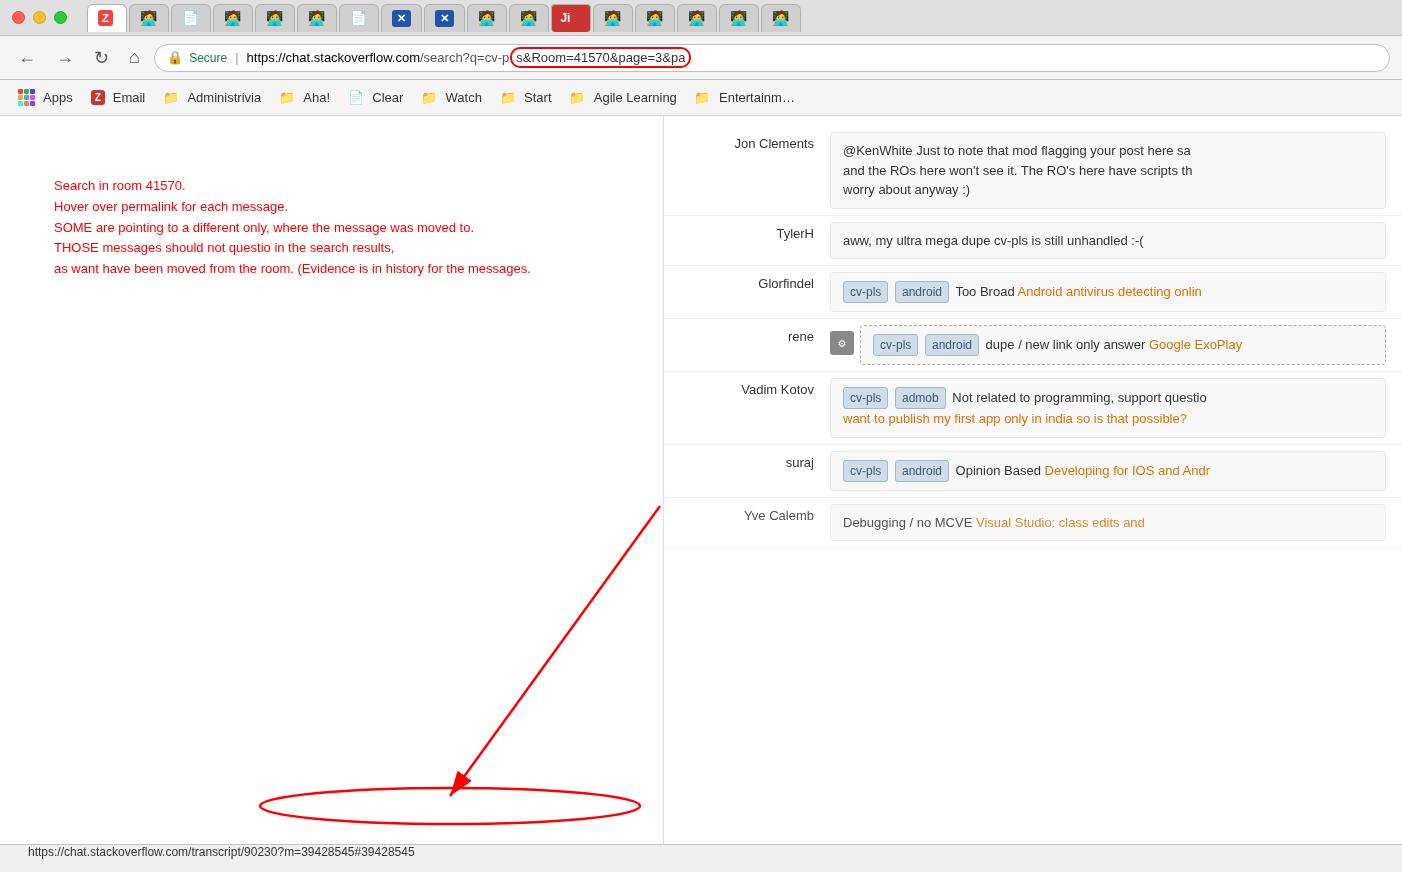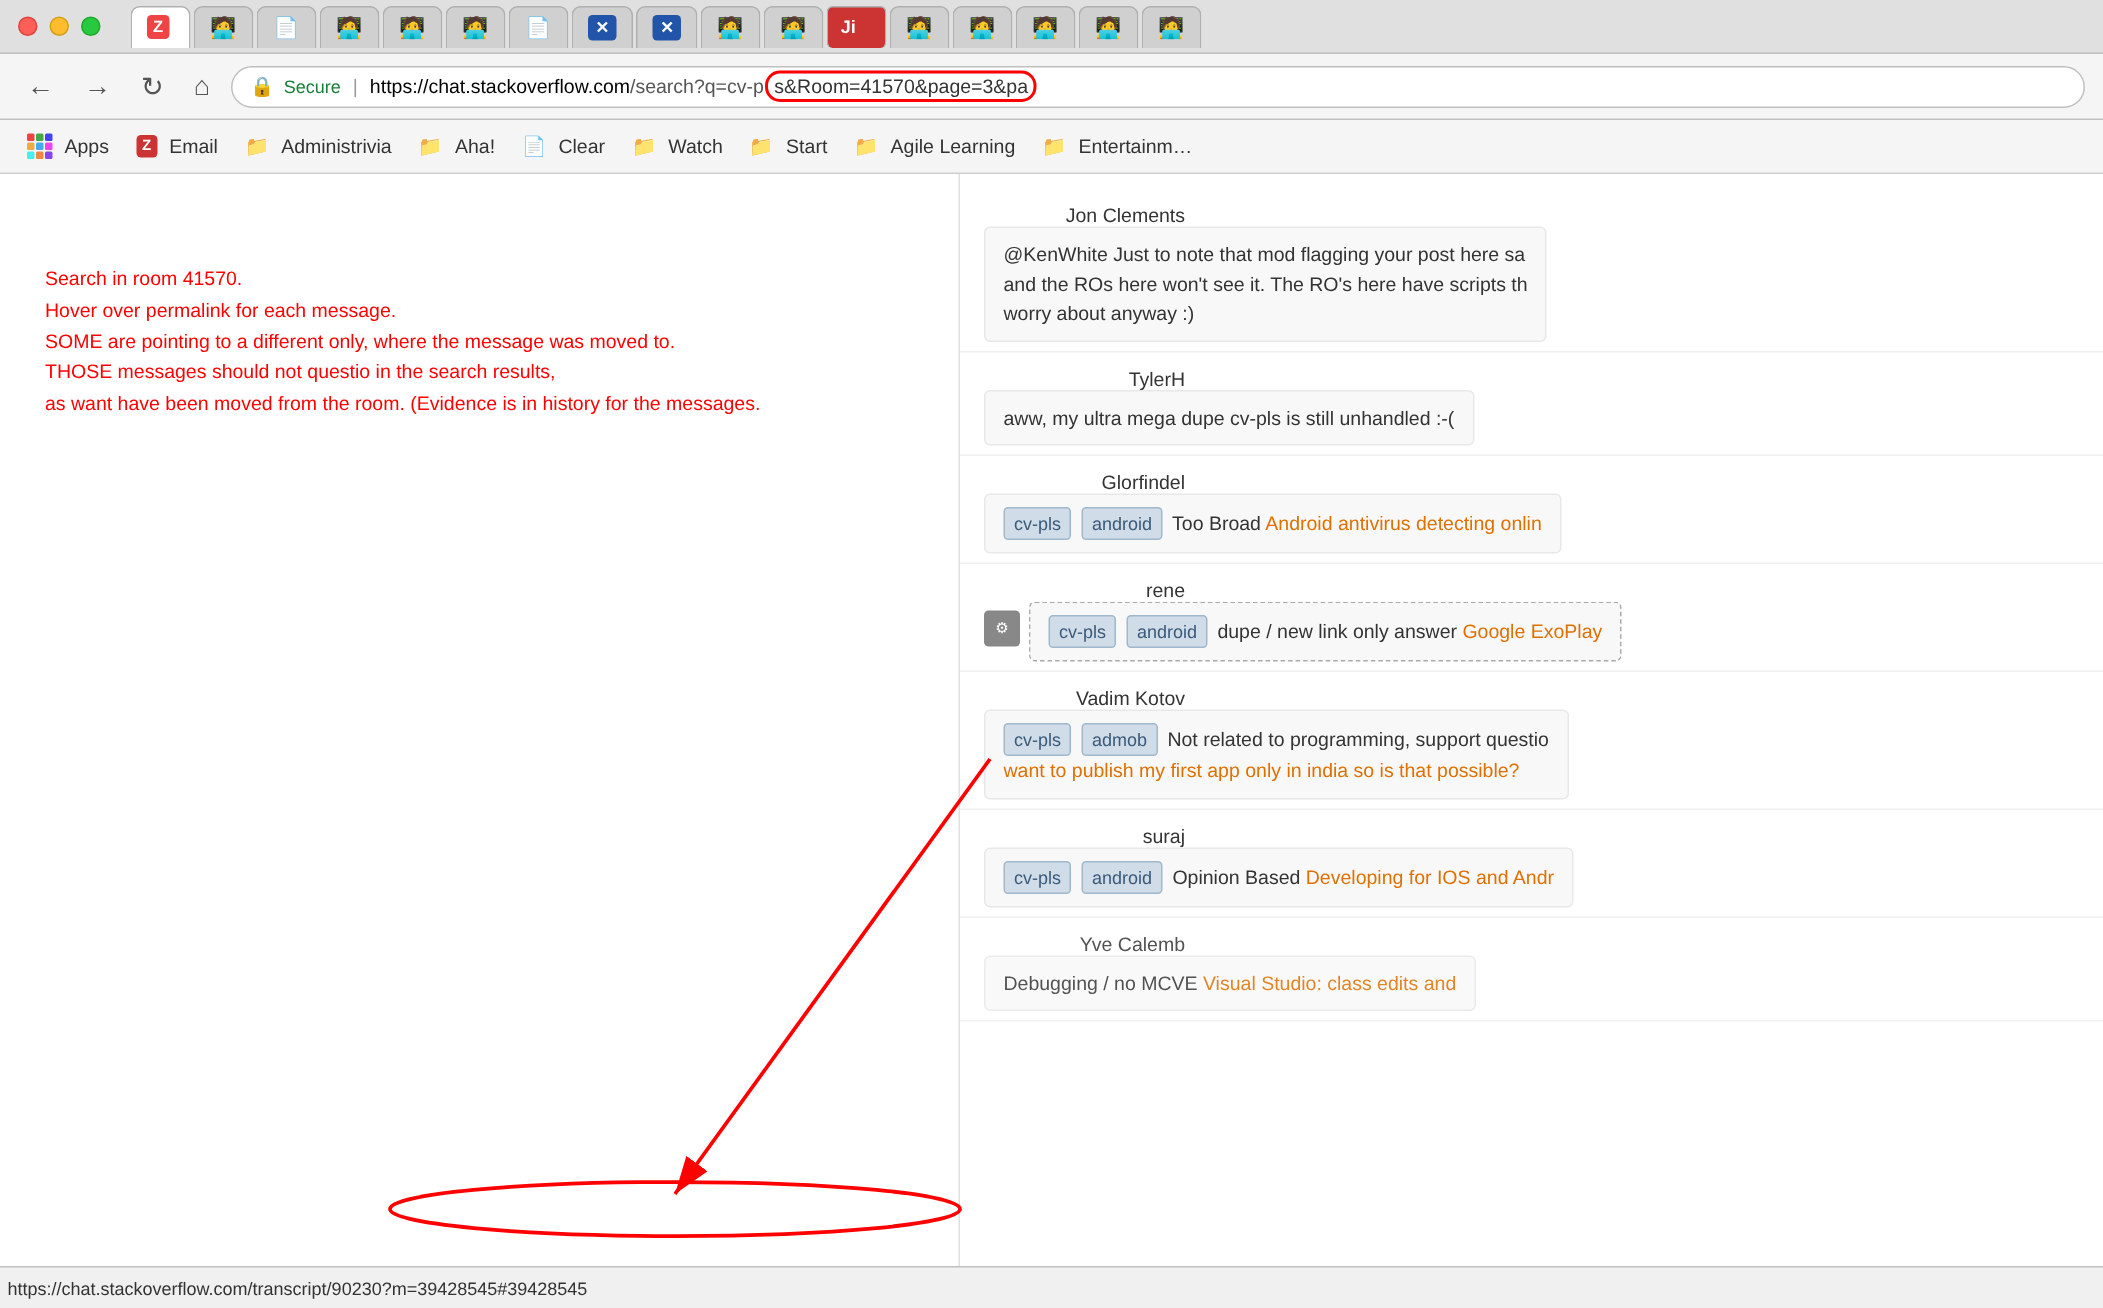--- a/index.html
+++ b/index.html
@@ -103,40 +103,40 @@
       background: white;
       display: flex;
       min-height: 750px;
     }
 
     
     .left-panel {
       width: 640px;
       border-right: 1px solid #e0e0e0;
       padding: 20px 20px 20px 30px;
+      margin-left: 24px;
     }
     .search-info {
       color: red;
       font-size: 13px;
       line-height: 1.6;
       margin-top: 40px;
     }
 
     
     .messages-area {
       flex: 1;
       padding: 10px 0;
       overflow: hidden;
     }
     .message-row {
       display: flex;
       align-items: flex-start;
       padding: 6px 16px;
       border-bottom: 1px solid #f0f0f0;
-      flex-direction: column;
     }
     .message-author {
       width: 150px;
       text-align: right;
       font-size: 13px;
       color: #333;
       padding-right: 16px;
       padding-top: 4px;
       flex-shrink: 0;
     }
@@ -189,22 +189,22 @@
 
     
     .status-bar {
       position: fixed;
       bottom: 0;
       left: 0;
       background: #f0f0f0;
       border-top: 1px solid #c0c0c0;
       height: 28px;
       display: flex;
-      align-items: center;
-      padding: 0 5px;
+      align-items: flex-start;
+      padding: 0 28px;
       font-size: 12px;
       color: #333;
       width: 100%;
     }
 
     
     .annotation-svg {
       position: absolute;
       top: 0;
       left: 0;

